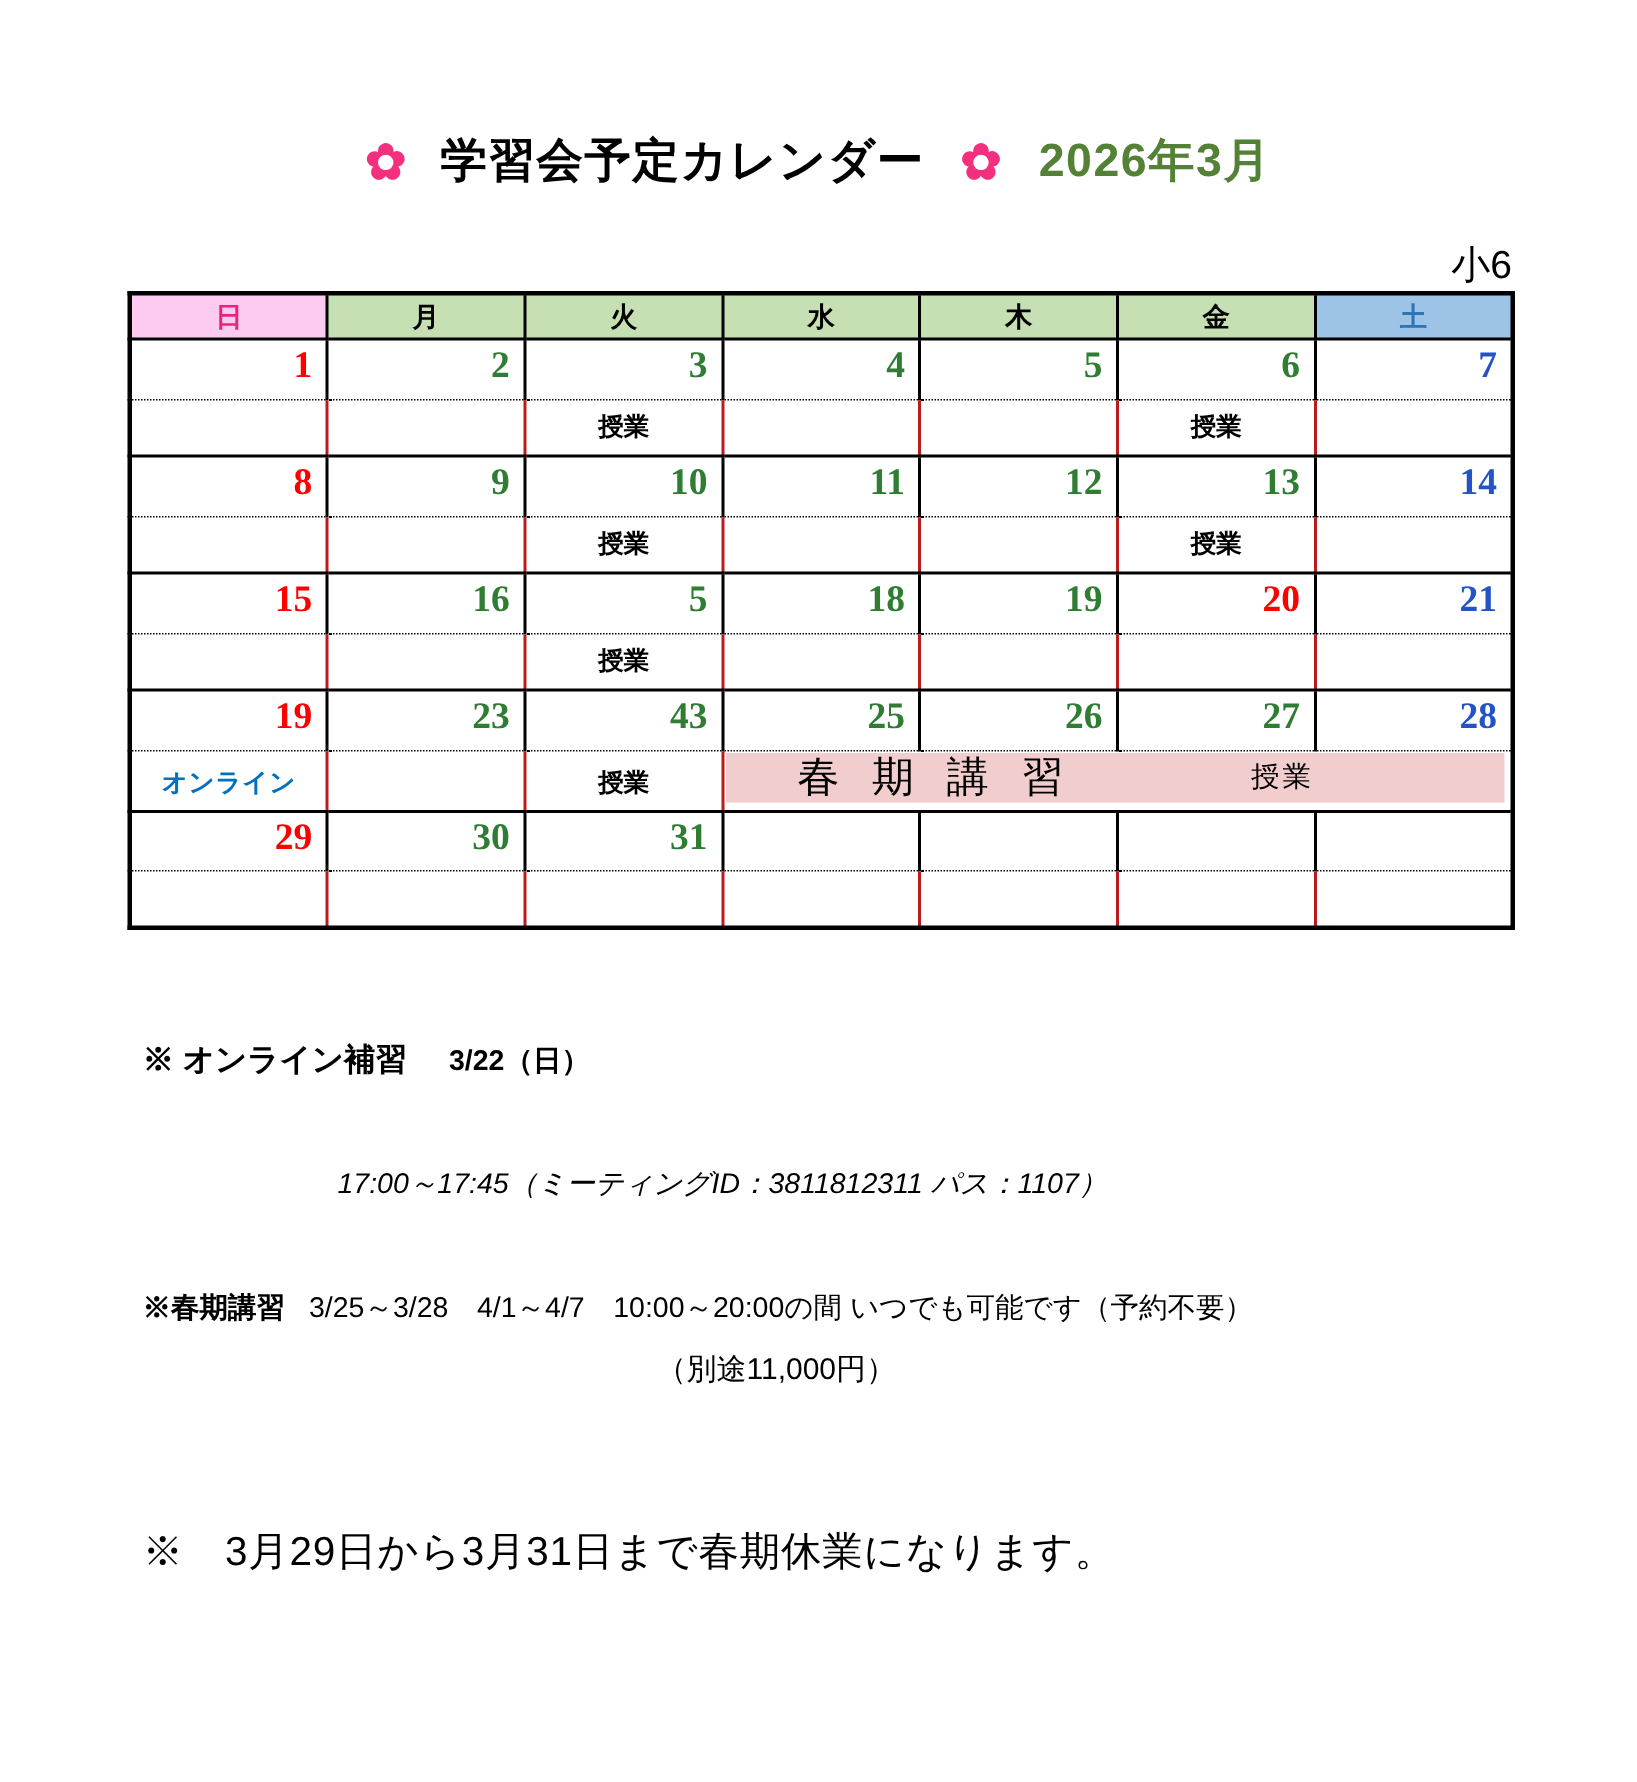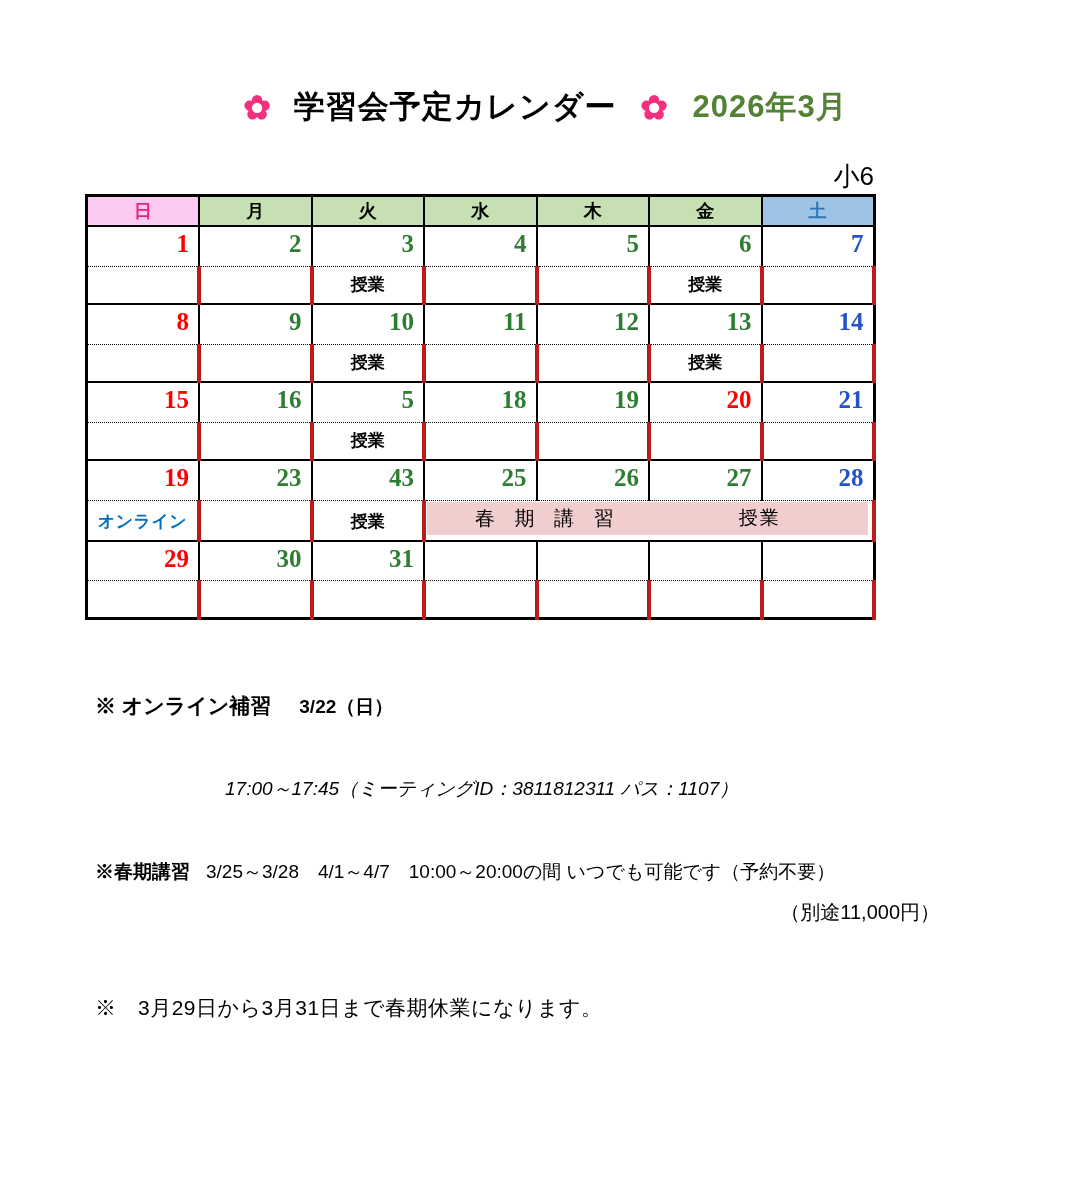--- a/index.html
+++ b/index.html
@@ -21,21 +21,21 @@
     font-weight: bold;
     letter-spacing: 1px;
     white-space: nowrap;
   }
   .flower { color: var(--flower-pink); font-size: 33px; vertical-align: -2px; }
   .title-main { margin: 0 14px 0 12px; color: #000; }
   .flower2 { margin-right: 14px; }
   .title-month { color: var(--month-green); margin-top: 23px; }
 
   
-  .cal-wrap { width: 791px; margin-left: 85px; }
+  .cal-wrap { width: 925px; margin-left: 85px; }
   .grade { margin-top: 34px; text-align: right; font-size: 26px; line-height: 1.1; padding-right: 2px; }
 
   table.calendar {
     margin-top: 3px;
     width: 100%;
     border-collapse: collapse;
     table-layout: fixed;
     border: 3px solid #000;
   }
   th {
@@ -63,53 +63,53 @@
     font-size: 25px;
     line-height: 1.15;
   }
   .dnum[data-c="sun"] { color: var(--sunday-date); }
   .dnum[data-c="wkd"] { color: var(--weekday-date); }
   .dnum[data-c="sat"] { color: var(--saturday-date); }
 
   td.event {
     height: 38px;
     border-left: 2px solid #000;
-    border-right: 4px solid #b91c1c;
+    border-right: 2px solid #b91c1c;
     border-bottom: 2px solid #000;
     text-align: center;
     vertical-align: bottom;
     padding-bottom: 7px;
     font-size: 17px;
     font-weight: bold;
     color: #000;
   }
   td.event.online { color: var(--online-text); font-size: 17px; letter-spacing: 0.5px; }
 
   td.band-cell { padding: 0; vertical-align: top; }
   .band {
     margin: 1px 4px 5px 1px;
     height: 33px;
     background: var(--band-bg);
     display: flex;
     align-items: center;
     font-weight: normal;
   }
-  .band-l1 { margin-left: 48px; font-size: 20px; letter-spacing: 7px; white-space: nowrap; }
+  .band-l1 { margin-left: 48px; font-size: 28px; letter-spacing: 7px; white-space: nowrap; }
   .band-l2 { margin-left: 118px; font-size: 19px; letter-spacing: 2px; white-space: nowrap; }
 
   
   .notes { margin-left: 95px; }
   .note1 { margin-top: 72px; font-size: 21px; font-weight: bold; }
   .note1 .n1-date { margin-left: 28px; font-size: 19px; }
   .note2 { margin-top: 56px; margin-left: 130px; font-size: 19px; font-weight: normal; font-style: italic; }
   .note3 { margin-top: 57px; font-size: 19px; }
   .note3 .n3-head { font-weight: bold; }
   .note3 .n3-body { font-weight: normal; margin-left: 16px; }
-  .note4 { margin-top: 14px; width: 845px; text-align: right; font-size: 20px; font-weight: normal; }
-  .note5 { margin-top: 68px; font-size: 21px; font-weight: normal; letter-spacing: 0.5px; }
+  .note4 { margin-top: 14px; width: 845px; text-align: center; font-size: 20px; font-weight: normal; }
+  .note5 { margin-top: 90px; font-size: 27px; font-weight: normal; letter-spacing: 0.5px; }
 </style>
 </head>
 <body>
 
 <div class="title">
   <span class="flower">✿</span>
   <span class="title-main">学習会予定カレンダー</span>
   <span class="flower flower2">✿</span>
   <span class="title-month">2026年3月</span>
 </div>

